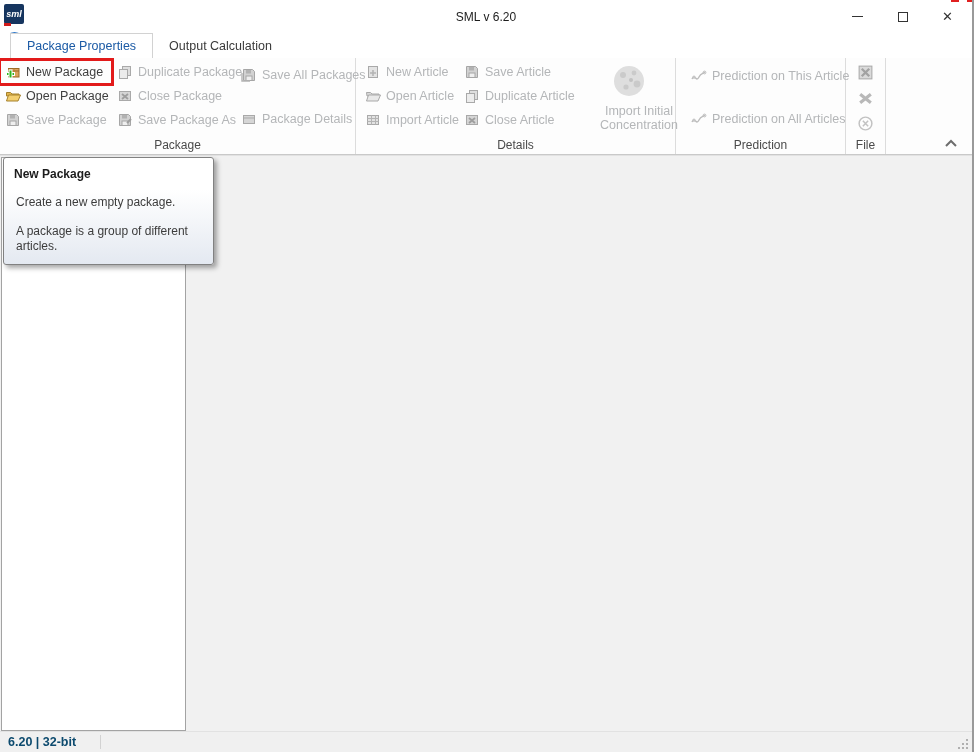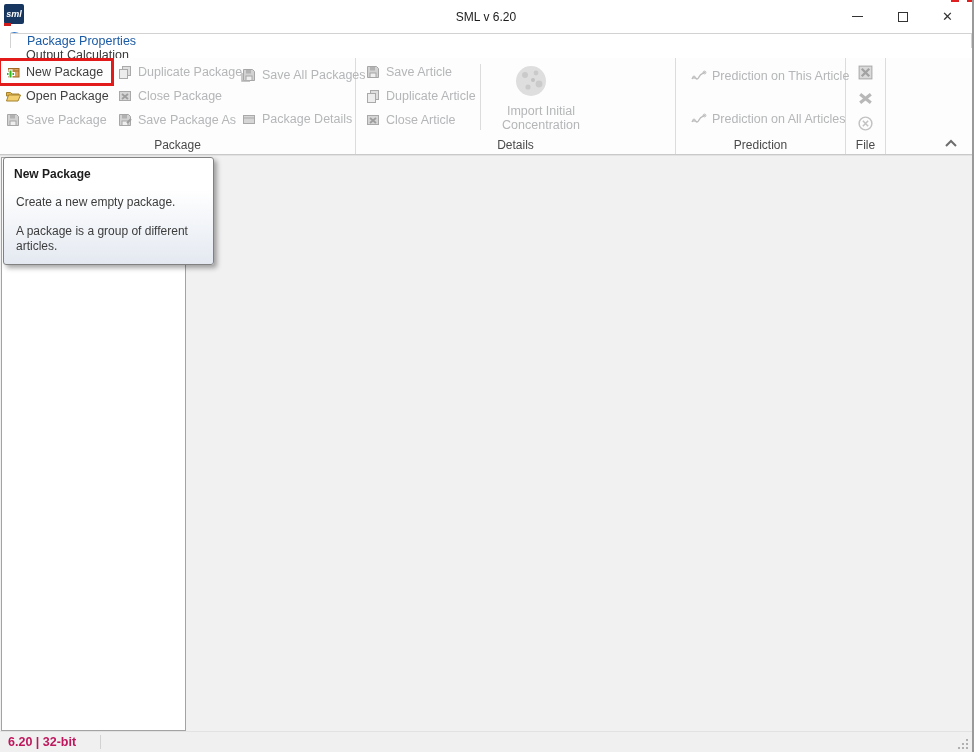--- a/index.html
+++ b/index.html
@@ -44,21 +44,21 @@
     color: #1c1c1c; font-size: 12px; pointer-events: none;
   }
   .wincontrols { position: absolute; right: 2px; top: 0; height: 33px; display: flex; }
   .winbtn { width: 45px; height: 33px; display: flex; align-items: center; justify-content: center; color:#333; }
   .glyph-min { width: 11px; height: 1px; background: #333; display: block; }
   .glyph-max { width: 10px; height: 10px; border: 1px solid #333; display: block; }
   .glyph-close { font-size: 13px; color: #333; }
   .red-sliver { position: absolute; top: 0; height: 2px; background: #e02020; }
 
   
-  .tabrow { position: absolute; top: 33px; left: 0; right: 0; height: 25px; background: #fff; display: flex; padding-left: 10px; flex-direction: column; }
+  .tabrow { position: absolute; top: 33px; left: 0; right: 0; height: 25px; background: #fff; display: flex; padding-left: 10px; }
   .tab { padding: 0 16px; display: flex; align-items: center; font-size: 12.5px; color: #3a3a3a; }
   .tab.active {
     color: #1b5aa5; background: #fff;
     border: 1px solid #d2d2d2; border-bottom: none;
   }
 
   
   .ribbon {
     position: absolute; top: 58px; left: 0; right: 0; height: 97px;
     background: #fdfdfd; border-bottom: 1px solid #c9c9c9;
@@ -107,21 +107,21 @@
   .tooltip-title { font-weight: bold; color: #1c1c1c; margin-bottom: 14px; }
   .tooltip p { color: #3c3c3c; margin: 0 0 14px 2px; line-height: 15px; width: 180px; }
   .tooltip p:last-child { margin-bottom: 0; }
 
   
   .statusbar {
     position: absolute; left: 0; right: 0; bottom: 0; height: 21px;
     background: #f0f0f0; border-top: 1px solid #e2e2e2;
     display: flex; align-items: center;
   }
-  .status-text { margin-left: 8px; font-weight: 600; color: #be185d; font-size: 12.5px; }
+  .status-text { margin-left: 8px; font-weight: 600; color: #0c4a6e; font-size: 12.5px; }
   .status-sep { position: absolute; left: 100px; top: 3px; bottom: 3px; width: 1px; background: #d2d2d2; }
   .resize-grip { position: absolute; right: 3px; bottom: 2px; width: 12px; height: 12px; }
 </style>
 </head>
 <body>
 
 <div class="window">
 
   <svg width="0" height="0" style="position:absolute">
     <defs>
@@ -269,20 +269,41 @@
             </svg>
             <span>Package Details</span>
           </div>
         </div>
       </div>
       <div class="rgroup-label">Package</div>
     </div>
 
     <div class="rgroup" style="width:320px">
       <div class="gbody" style="padding-left:4px">
+        <div class="gcol" style="width:99px">
+          <div class="rbtn disabled">
+            <svg class="ric" viewBox="0 0 16 16">
+              <rect x="3.5" y="2.5" width="9" height="11" fill="#e3e3e3" stroke="#a9a9a9"></rect>
+              <path d="M8 6v6M5 9h6" stroke="#b4b4b4" stroke-width="1.6"></path>
+            </svg>
+            <span>New Article</span>
+          </div>
+          <div class="rbtn disabled">
+            <svg class="ric">
+                <use href="#i-folder-gray"></use>
+              </svg>
+            <span>Open Article</span>
+          </div>
+          <div class="rbtn disabled">
+            <svg class="ric">
+                <use href="#i-grid"></use>
+              </svg>
+            <span>Import Article</span>
+          </div>
+        </div>
         <div class="gcol" style="width:118px">
           <div class="rbtn disabled">
             <svg class="ric">
                 <use href="#i-floppy"></use>
               </svg>
             <span>Save Article</span>
           </div>
           <div class="rbtn disabled">
             <svg class="ric">
                 <use href="#i-pages"></use>

